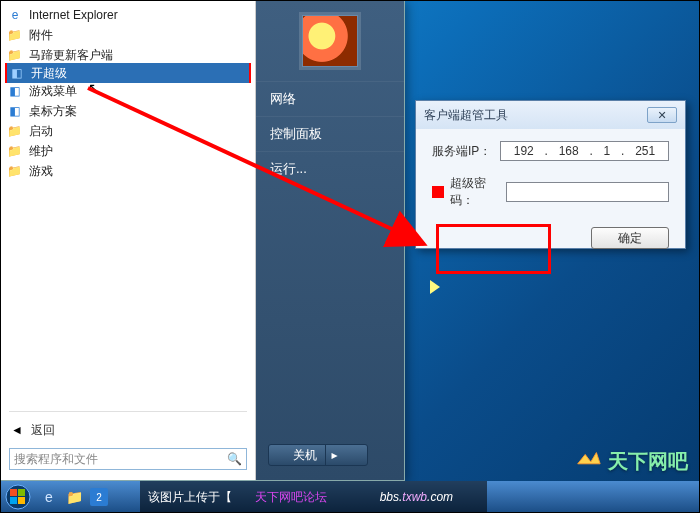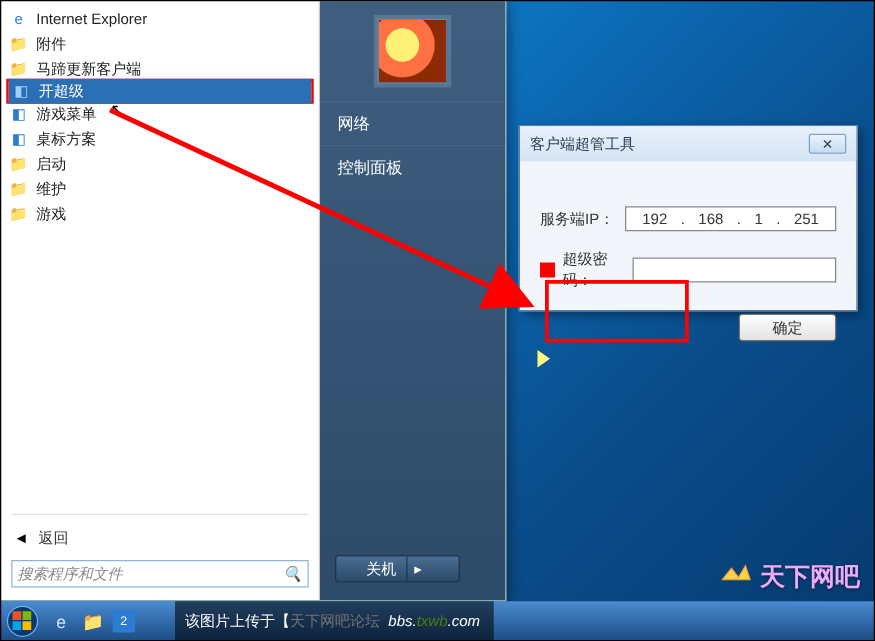--- a/index.html
+++ b/index.html
@@ -16,56 +16,56 @@
 .prog .ico { width: 16px; height: 16px; margin-right: 6px; display: inline-flex; align-items: center; justify-content: center; font-size: 12px; color: #f5b400; }
 .prog .ico.blue { color: #2b7cd3; }
 .prog.highlighted { border: 2px solid #f00; margin: -2px 4px; padding: 0 0; }
 .prog.highlighted .inner { background: #2b6fb5; color: #fff; width: 100%; height: 20px; display: flex; align-items: center; padding: 0 2px; }
 .prog.highlighted .ico { color: #9ecfff; }
 .cursor-overlay { position: absolute; left: 88px; top: 80px; font-size: 14px; color: #000; pointer-events: none; }
 
 #sm-divider { height: 1px; background: #e0e0e0; margin: 6px 8px; }
 #sm-back { display: flex; align-items: center; height: 24px; padding: 0 10px; font-size: 12px; color: #333; }
 #sm-back .arrow { margin-right: 8px; color: #000; }
-#sm-search { margin: 6px 8px 10px; height: 22px; border: 1px solid #8fb6d9; display: flex; align-items: center; padding: 0 4px; font-size: 12px; color: #888; font-style: italic; }
+#sm-search { margin: 6px 8px 10px; height: 22px; border: 1px solid #8fb6d9; display: flex; align-items: center; padding: 0 4px; font-size: 12px; color: #888; }
 #sm-search .mag { margin-left: auto; color: #3d7bbf; }
 
 #sm-right { flex: 1; background: linear-gradient(180deg, #3f5f80 0%, #2d4a68 100%); display: flex; flex-direction: column; color: #fff; font-size: 13px; }
 #avatar { width: 56px; height: 52px; margin: 14px auto 14px; border: 1px solid #6a8aaa; background: radial-gradient(circle at 35% 40%, #fff176 0 28%, #ff7043 30% 55%, #8d2b00 57% 100%); box-shadow: 0 0 0 3px rgba(255,255,255,.15); }
 .rlink { padding: 8px 14px; cursor: default; border-top: 1px solid rgba(255,255,255,.06); }
 #shutdown { margin-top: auto; margin-bottom: 14px; margin-left: 12px; width: 100px; height: 22px; background: linear-gradient(#4b6f93,#2b4a6a); border: 1px solid #1b3653; border-radius: 3px; display: flex; align-items: center; justify-content: center; font-size: 12px; color: #fff; }
 #shutdown .chev { width: 18px; height: 100%; border-left: 1px solid #1b3653; display: flex; align-items: center; justify-content: center; margin-left: 8px; }
 
 
 #dialog { position: absolute; left: 415px; top: 100px; width: 271px; height: 149px; background: #f2f6fb; border: 1px solid #5a7fa8; box-shadow: 3px 3px 8px rgba(0,0,0,.4); }
 #dlg-title { height: 28px; background: linear-gradient(#e9f1fb,#d5e4f5); display: flex; align-items: center; padding: 0 8px; font-size: 12px; color: #2c3e55; }
 #dlg-close { margin-left: auto; width: 30px; height: 16px; border: 1px solid #7da2c8; border-radius: 2px; background: linear-gradient(#eaf2fb,#c7dbf1); display: flex; align-items: center; justify-content: center; font-size: 11px; color: #345; }
-#dlg-body { padding: 36px 16px 10px; font-size: 12px; color: #333; position: relative; }
+#dlg-body { padding: 12px 16px 10px; font-size: 12px; color: #333; position: relative; }
 .row { display: flex; align-items: center; margin-bottom: 14px; }
 .row label { width: 68px; }
 .ipbox { flex: 1; height: 20px; border: 1px solid #828790; background: #fff; display: flex; align-items: center; justify-content: space-evenly; font-size: 12px; padding: 0 4px; }
 .ipbox span.dot { padding: 0 2px; }
 .pwbox { flex: 1; height: 20px; border: 1px solid #828790; background: #fff; }
 .redsq { width: 12px; height: 12px; background: #f00; margin-right: 6px; }
 #dlg-buttons { display: flex; justify-content: flex-end; gap: 28px; margin-top: 18px; }
 .dlgbtn { width: 78px; height: 22px; border: 1px solid #707070; border-radius: 3px; background: linear-gradient(#fdfdfd,#e3e3e3); display: flex; align-items: center; justify-content: center; font-size: 12px; }
 #ok-highlight { position: absolute; left: 436px; top: 224px; width: 115px; height: 50px; border: 3px solid #f00; pointer-events: none; }
 
 
 #arrow { position: absolute; left: 86px; top: 86px; pointer-events: none; }
 
 
 #taskbar { position: absolute; left: 0; bottom: 0; width: 100%; height: 32px; background: linear-gradient(#4b8bd0,#1a4c84); display: flex; align-items: center; }
 #orb { width: 36px; height: 32px; display: flex; align-items: center; justify-content: center; }
 #orb svg { width: 26px; height: 26px; }
 .tbico { width: 22px; height: 22px; margin: 0 2px; display: flex; align-items: center; justify-content: center; color: #cfe5ff; font-size: 14px; }
-#watermark { position: absolute; left: 140px; bottom: 0; height: 32px; display: flex; align-items: center; font-size: 12px; color: #fff; background: rgba(0,0,0,.55); padding: 0 8px; white-space: nowrap; }
-#watermark .y { color: #737373; }
-#watermark .o { color: #4d7c0f; }
-#brand { position: absolute; right: 12px; bottom: 38px; display: flex; align-items: center; color: #f0abfc; font-size: 20px; font-weight: bold; text-shadow: 0 1px 3px rgba(0,0,0,.5); }
+#watermark { position: absolute; left: 140px; bottom: 0; height: 32px; display: flex; align-items: center; font-size: 12px; color: #fff; background: rgba(0,0,0,.55); padding: 0 8px; white-space: nowrap; gap: 23px; }
+#watermark .y { color: #d946ef; }
+#watermark .o { color: #f0abfc; }
+#brand { position: absolute; right: 12px; bottom: 38px; display: flex; align-items: center; color: #86efac; font-size: 20px; font-weight: bold; text-shadow: 0 1px 3px rgba(0,0,0,.5); }
 #brand .logo { width: 28px; height: 28px; margin-right: 6px; }
 #border { position: absolute; inset: 0; border: 1px solid #000; pointer-events: none; }
 </style>
 </head>
 <body>
 
 <div id="desktop"></div>
 
 <div id="startmenu">
   <div id="sm-left">
@@ -116,20 +116,21 @@
       </div>
     <div id="sm-search">
         <span>搜索程序和文件</span>
         <span class="mag">🔍</span>
       </div>
   </div>
   <div id="sm-right">
     <div id="avatar"></div>
     <div class="rlink">网络</div>
     <div class="rlink">控制面板</div>
+    <div class="rlink">运行...</div>
     <div id="shutdown">
         <span>关机</span>
         <span class="chev">▸</span>
       </div>
   </div>
 </div>
 <span class="cursor-overlay">↖</span>
 
 <div id="dialog">
   <div id="dlg-title">

